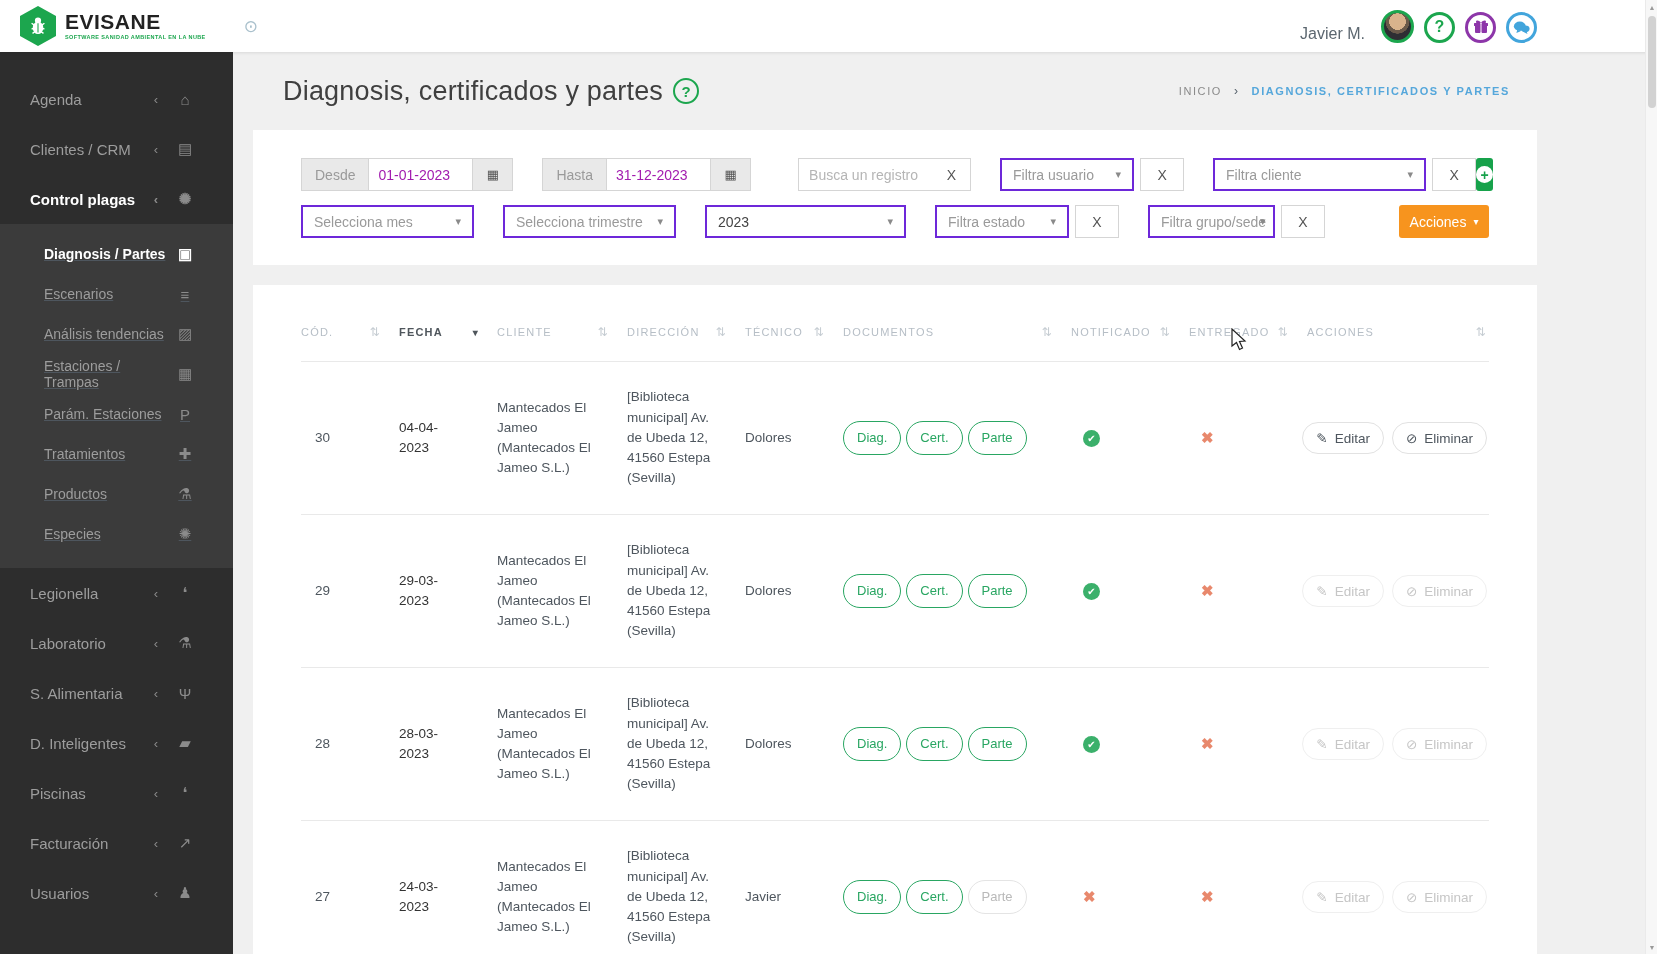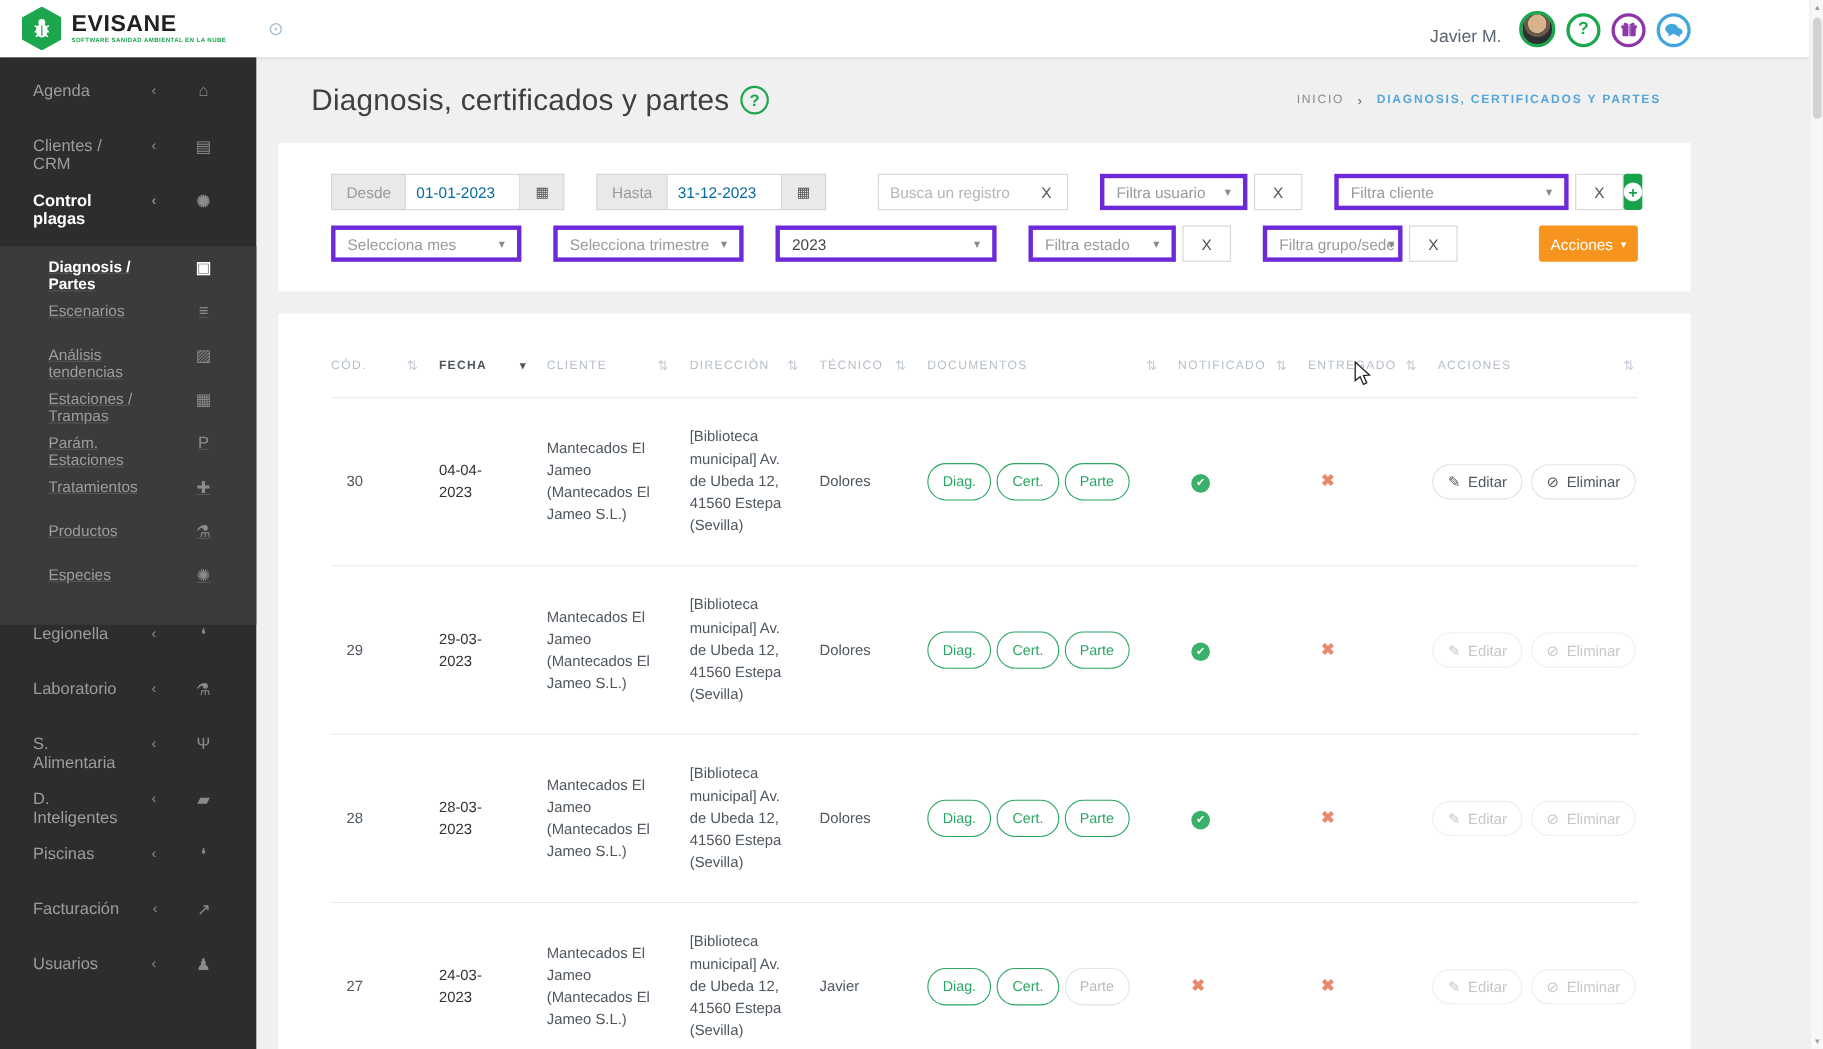--- a/index.html
+++ b/index.html
@@ -17,21 +17,21 @@
   .user-zone { margin-left:auto; display:flex; align-items:flex-end; gap:10px; padding-right:120px; }
   .user-name { font-size:16px; color:#5c6770; margin-right:6px; }
   .circle-btn { width:31px; height:31px; border-radius:50%; background:#fff; display:flex; align-items:center; justify-content:center; }
   .avatar { width:33px; height:33px; border-radius:50%; border:3px solid #1ca64e; background:radial-gradient(circle at 50% 32%, #d9b38c 0 36%, #6b5a4a 37% 52%, #2e2e33 53% 100%); }
   .help-circle { border:3px solid #1ca64e; color:#1ca64e; font-weight:bold; font-size:16px; }
   .gift-circle { border:3px solid #8d36a9; }
   .chat-circle { border:3px solid #42a5dc; }
 
   
   .sidebar { position:absolute; top:52px; left:0; bottom:0; width:233px; background:#2d2d2d; padding-top:22px; z-index:10; }
-  .s-item { display:flex; align-items:flex-start; color:#9d9d9d; cursor:pointer;gap:16px; }
+  .s-item { display:flex; align-items:center; color:#9d9d9d; cursor:pointer; }
   .s-item.main { height:50px; font-size:15px; padding:0 36px 0 30px; }
   .s-item.main .lbl { flex:1; }
   .s-item .chev { width:34px; text-align:center; font-size:13px; color:#8b8b8b; }
   .s-item .ico { width:24px; text-align:center; font-size:15px; color:#8b8b8b; }
   .s-item.active-section { color:#fff; font-weight:bold; }
   .submenu { background:#3b3b3b; padding:10px 0 14px;text-decoration:underline; }
   .s-item.sub { height:40px; font-size:14px; padding:0 36px 0 44px; }
   .s-item.sub .lbl { flex:1; }
   .s-item.sub.active { color:#fff; font-weight:bold; }
   .s-item.sub.active .ico { color:#fff; }
@@ -47,23 +47,23 @@
 
   
   .panel { position:absolute; left:253px; width:1284px; background:#fff; }
   .filter-panel { top:130px; height:135px; padding:28px 48px 0; }
   .table-panel { top:285px; height:669px; padding:0 48px; overflow:hidden; }
 
   
   .f-row { display:flex; align-items:center; height:33px; margin-bottom:14px; }
   .fg { display:flex; height:33px; }
   .f-lab { background:#e9e9e9; border:1px solid #d5d5d5; color:#9a9a9a; font-size:14px; padding:0 13px; display:flex; align-items:center; }
-  .f-inp { border:1px solid #d5d5d5; border-left:none; font-size:14px; color:#0369a1; padding:0 9px; width:104px; outline:none; font-family:"Liberation Sans",sans-serif; }
+  .f-inp { border:1px solid #d5d5d5; border-left:none; font-size:14px; color:#a21caf; padding:0 9px; width:104px; outline:none; font-family:"Liberation Sans",sans-serif; }
   .f-cal { background:#e9e9e9; border:1px solid #d5d5d5; border-left:none; width:40px; display:flex; align-items:center; justify-content:center; color:#555; font-size:13px; cursor:pointer; }
-  .sel { border:4px solid #6d28d9; height:33px; display:flex; align-items:center; justify-content:space-between; padding:0 11px; font-size:14px; color:#9a9a9a; cursor:pointer; background:#fff; }
+  .sel { border:2px solid #6d28d9; height:33px; display:flex; align-items:center; justify-content:space-between; padding:0 11px; font-size:14px; color:#9a9a9a; cursor:pointer; background:#fff; }
   .sel .caret { color:#8a8a8a; font-size:11px; margin-left:8px; }
   .sel.has-val { color:#444; }
   .xbtn { border:1px solid #d5d5d5; background:#fff; width:44px; height:33px; display:flex; align-items:center; justify-content:center; font-size:14px; color:#555; cursor:pointer; margin-left:6px; }
   .search-box { border:1px solid #d5d5d5; height:33px; width:173px; display:flex; align-items:center;margin-left:18px; }
   .search-box input { border:none; outline:none; flex:1; min-width:0; font-size:14px; color:#444; padding:0 10px; font-family:"Liberation Sans",sans-serif; }
   .search-box input::placeholder { color:#b5b5b5; }
   .search-x { color:#555; font-size:14px; padding:0 14px; cursor:pointer; }
   .add-btn { margin-left:auto; width:90px; height:33px; background:#17a24b; border:none; border-radius:3px; display:flex; align-items:center; justify-content:center; cursor:pointer; }
   .add-btn .plus-circ { width:17px; height:17px; background:#fff; border-radius:50%; color:#17a24b; font-size:14px; font-weight:bold; display:flex; align-items:center; justify-content:center; line-height:1; }
   .acciones-btn { margin-left:auto; width:90px; height:33px; background:#f7941e; border:none; border-radius:3px; color:#fff; font-size:14px; display:flex; align-items:center; justify-content:center; gap:7px; cursor:pointer; font-family:"Liberation Sans",sans-serif; }

